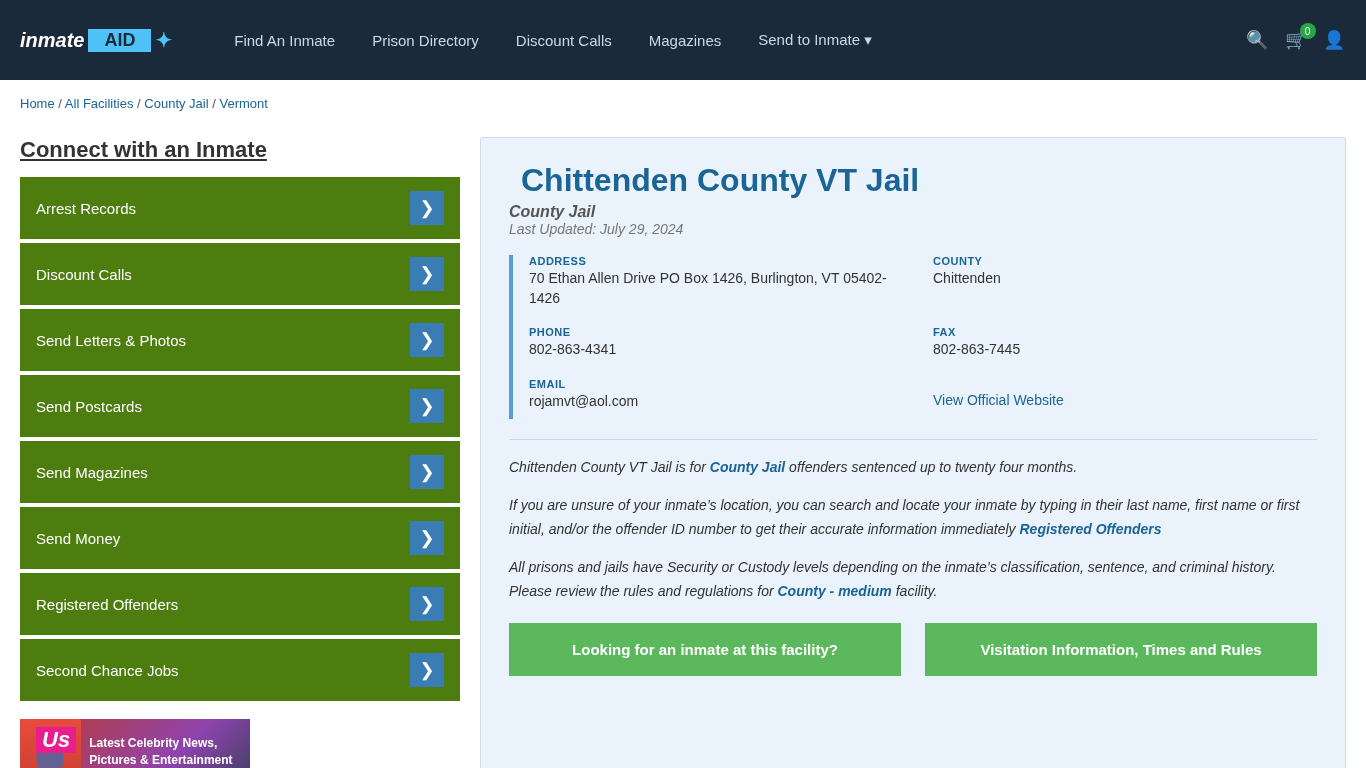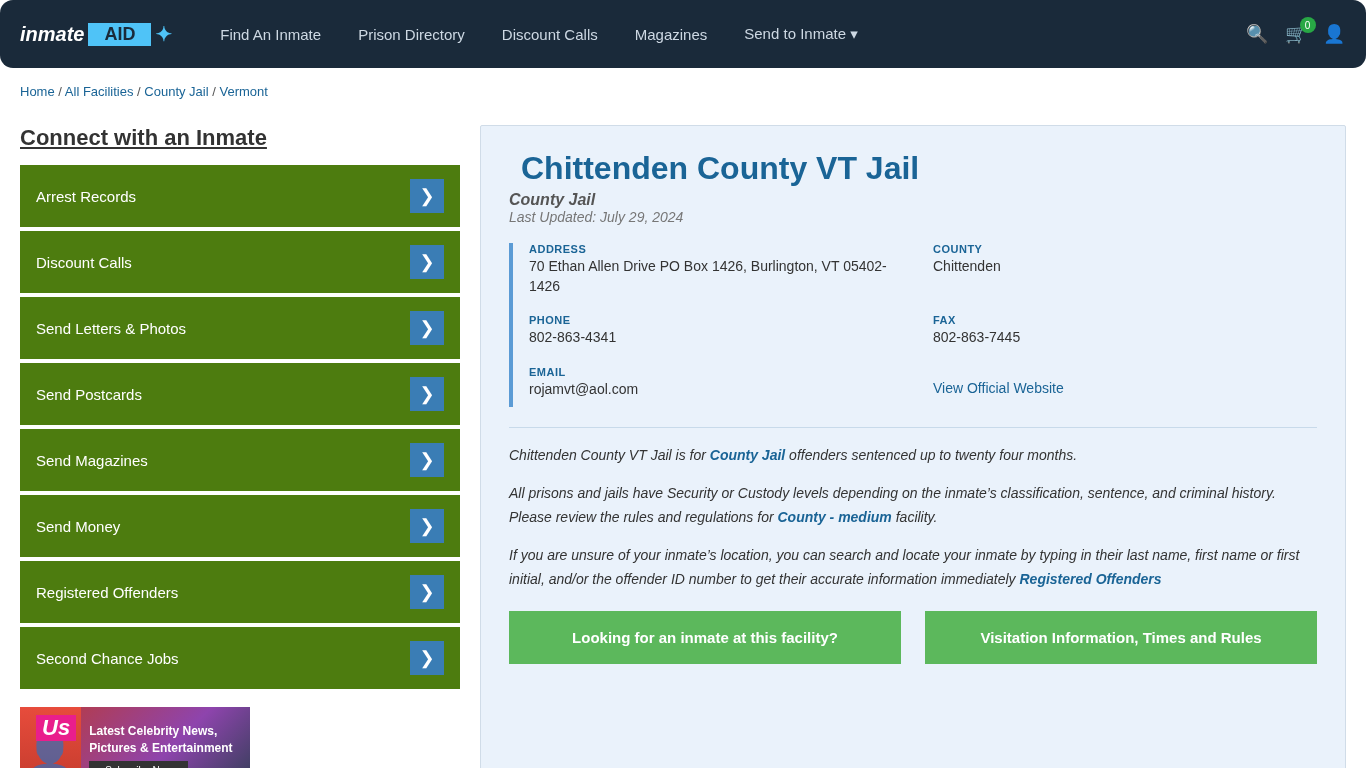--- a/index.html
+++ b/index.html
@@ -1,26 +1,25 @@
 <!DOCTYPE html>
 <html><head>
   <meta charset="utf-8">
   <style>
     * { margin: 0; padding: 0; box-sizing: border-box; }
     body { font-family: Arial, sans-serif; font-size: 14px; color: #333; background: #fff; }
 
     
     .header {
       background: #1a2a3a;
-      height: 68px;
+      height: 80px;
       display: flex;
       align-items: center;
       padding: 0 20px;
-      gap: 32px;
-      border-radius: 13px;
+      gap: 46px;
     }
     .logo {
       display: flex;
       align-items: center;
       gap: 4px;
       color: #fff;
       font-size: 20px;
       font-weight: bold;
       min-width: 140px;
     }
@@ -336,25 +335,25 @@
       </div>
     </div>
 
     <hr class="divider">
 
     <p class="desc-text">
       <span>Chittenden County VT Jail is for </span><a class="bold-link">County Jail</a><span> offenders sentenced up to twenty four months.</span>
     </p>
 
     <p class="desc-text">
+      <span>If you are unsure of your inmate’s location, you can search and locate your inmate by typing in their last name, first name or first initial, and/or the offender ID number to get their accurate information immediately </span><a class="bold-link">Registered Offenders</a>
+    </p>
+
+    <p class="desc-text">
       <span>All prisons and jails have Security or Custody levels depending on the inmate’s classification, sentence, and criminal history. Please review the rules and regulations for </span><a class="bold-link">County - medium</a><span> facility.</span>
-    </p>
-
-    <p class="desc-text">
-      <span>If you are unsure of your inmate’s location, you can search and locate your inmate by typing in their last name, first name or first initial, and/or the offender ID number to get their accurate information immediately </span><a class="bold-link">Registered Offenders</a>
     </p>
 
     <div class="bottom-buttons">
       <button class="bottom-btn">Looking for an inmate at this facility?</button>
       <button class="bottom-btn">Visitation Information, Times and Rules</button>
     </div>
   </main>
 </div>
 
 </body></html>

